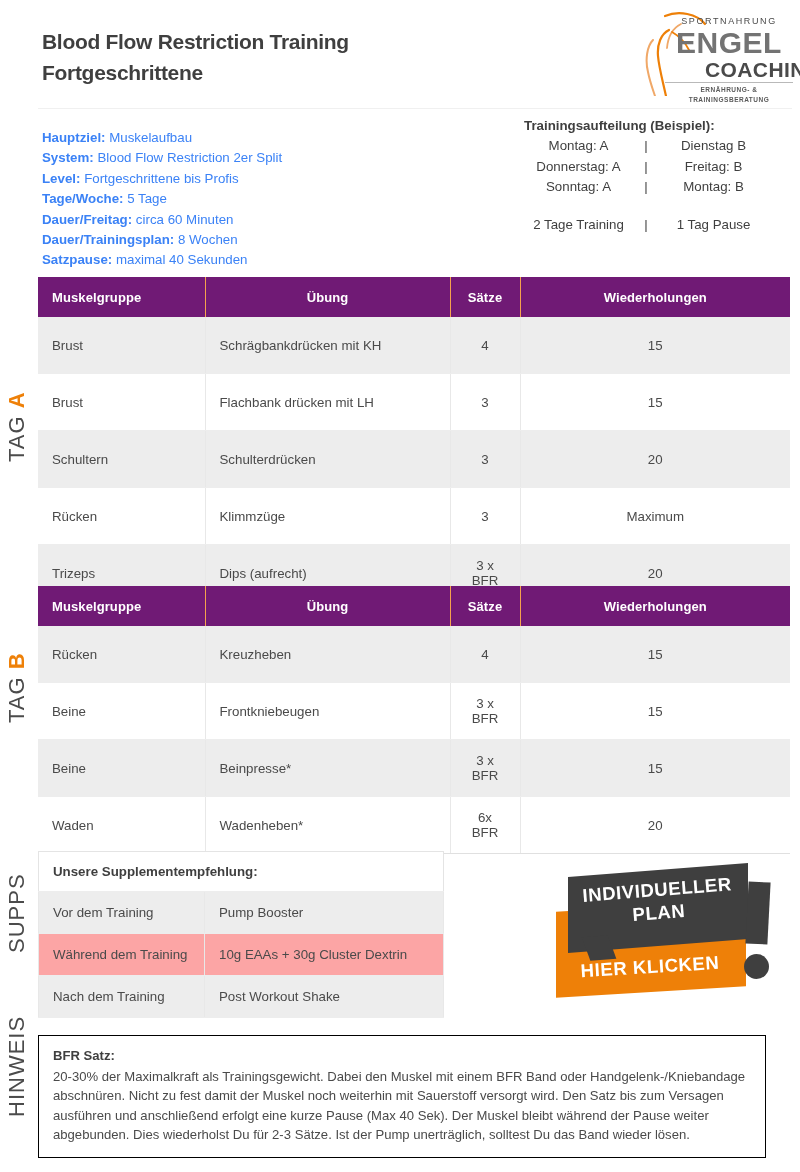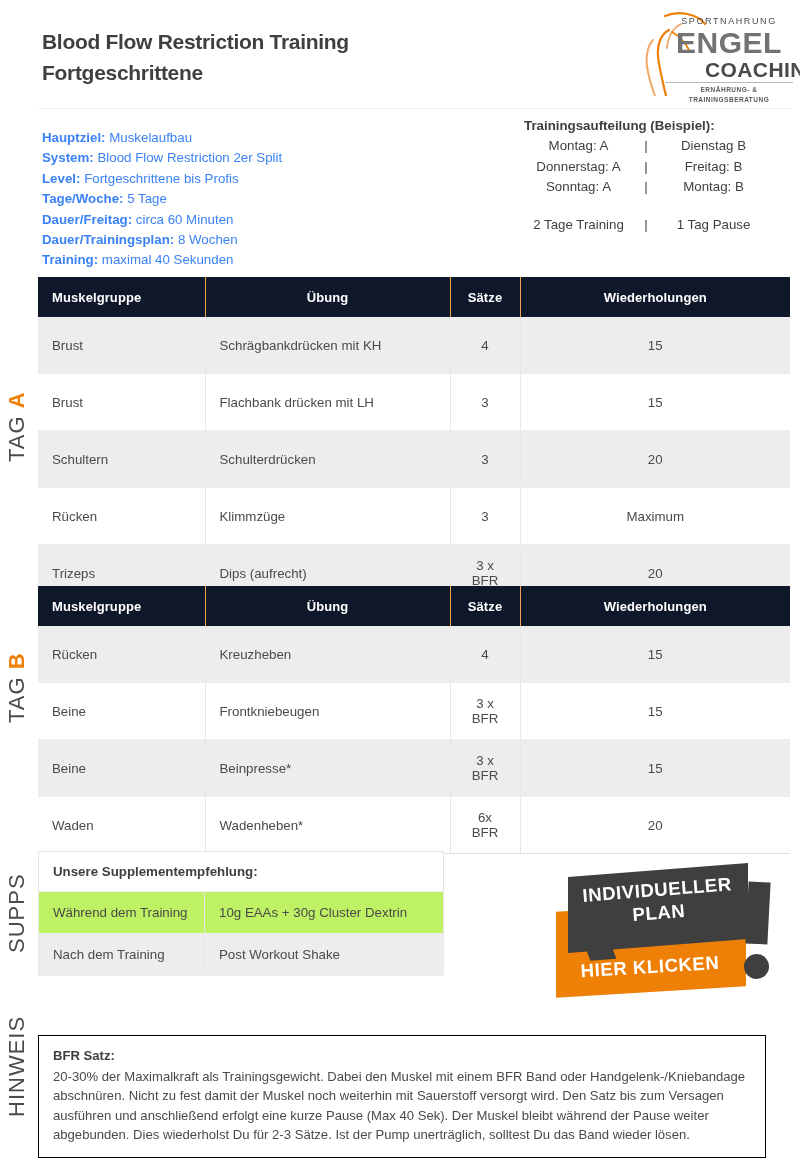--- a/index.html
+++ b/index.html
@@ -156,21 +156,21 @@
   
   .tbl {
     position: absolute;
     left: 38px;
     width: 752px;
     border-collapse: collapse;
     table-layout: fixed;
     font-size: 13.3px;
   }
   .tbl th {
-    background: #0f172a;
+    background: #701a75;
     color: #ffffff;
     font-size: 13px;
     font-weight: bold;
     height: 40px;
     border-right: 1px solid #f5a24d;
     padding: 0 14px;
     text-align: center;
     letter-spacing: 0.1px;
   }
   .tbl th:first-child { text-align: left; }
@@ -218,21 +218,21 @@
     height: 41px;
     padding: 0 14px;
     text-align: left;
     color: #4a4a4a;
     border-right: 1px solid #e8e8e8;
     border-left: 1px solid #e8e8e8;
     border-bottom: 1px solid #ededed;
     vertical-align: middle;
   }
   .supp-tbl tbody tr.odd td { background: #ededed; }
-  .supp-tbl tbody tr.even td { background: #bef264; }
+  .supp-tbl tbody tr.even td { background: #fca5a5; }
   .supp-col-a { width: 166px; }
   .supp-col-b { width: 239px; }
 
   
   .cta {
     position: absolute;
     left: 548px;
     top: 868px;
     width: 244px;
     height: 128px;
@@ -362,21 +362,21 @@
 </div>
 
 <div class="info">
   <div class="info-left">
     <div><b>Hauptziel:</b> <span>Muskelaufbau</span></div>
     <div><b>System:</b> <span>Blood Flow Restriction 2er Split</span></div>
     <div><b>Level:</b> <span>Fortgeschrittene bis Profis</span></div>
     <div><b>Tage/Woche:</b> <span>5 Tage</span></div>
     <div><b>Dauer/Freitag:</b> <span>circa 60 Minuten</span></div>
     <div><b>Dauer/Trainingsplan:</b> <span>8 Wochen</span></div>
-    <div><b>Training:</b> <span>maximal 40 Sekunden</span></div>
+    <div><b>Satzpause:</b> <span>maximal 40 Sekunden</span></div>
   </div>
 
   <div class="info-right">
     <div class="ir-title">Trainingsaufteilung (Beispiel):</div>
     <div class="split-row">
       <span class="c">Montag: A</span>
       <span class="sep">|</span>
       <span class="c">Dienstag B</span>
     </div>
     <div class="split-row">
@@ -510,20 +510,24 @@
 
 <table class="supp-tbl" style="top:851px;">
   <colgroup>
     <col class="supp-col-a">
       <col class="supp-col-b">
   </colgroup>
   <tbody>
     <tr class="supp-head">
       <td colspan="2">Unsere Supplementempfehlung:</td>
     </tr>
+    <tr class="odd">
+      <td>Vor dem Training</td>
+      <td>Pump Booster</td>
+    </tr>
     <tr class="even">
       <td>Während dem Training</td>
       <td>10g EAAs + 30g Cluster Dextrin</td>
     </tr>
     <tr class="odd">
       <td>Nach dem Training</td>
       <td>Post Workout Shake</td>
     </tr>
   </tbody>
 </table>

